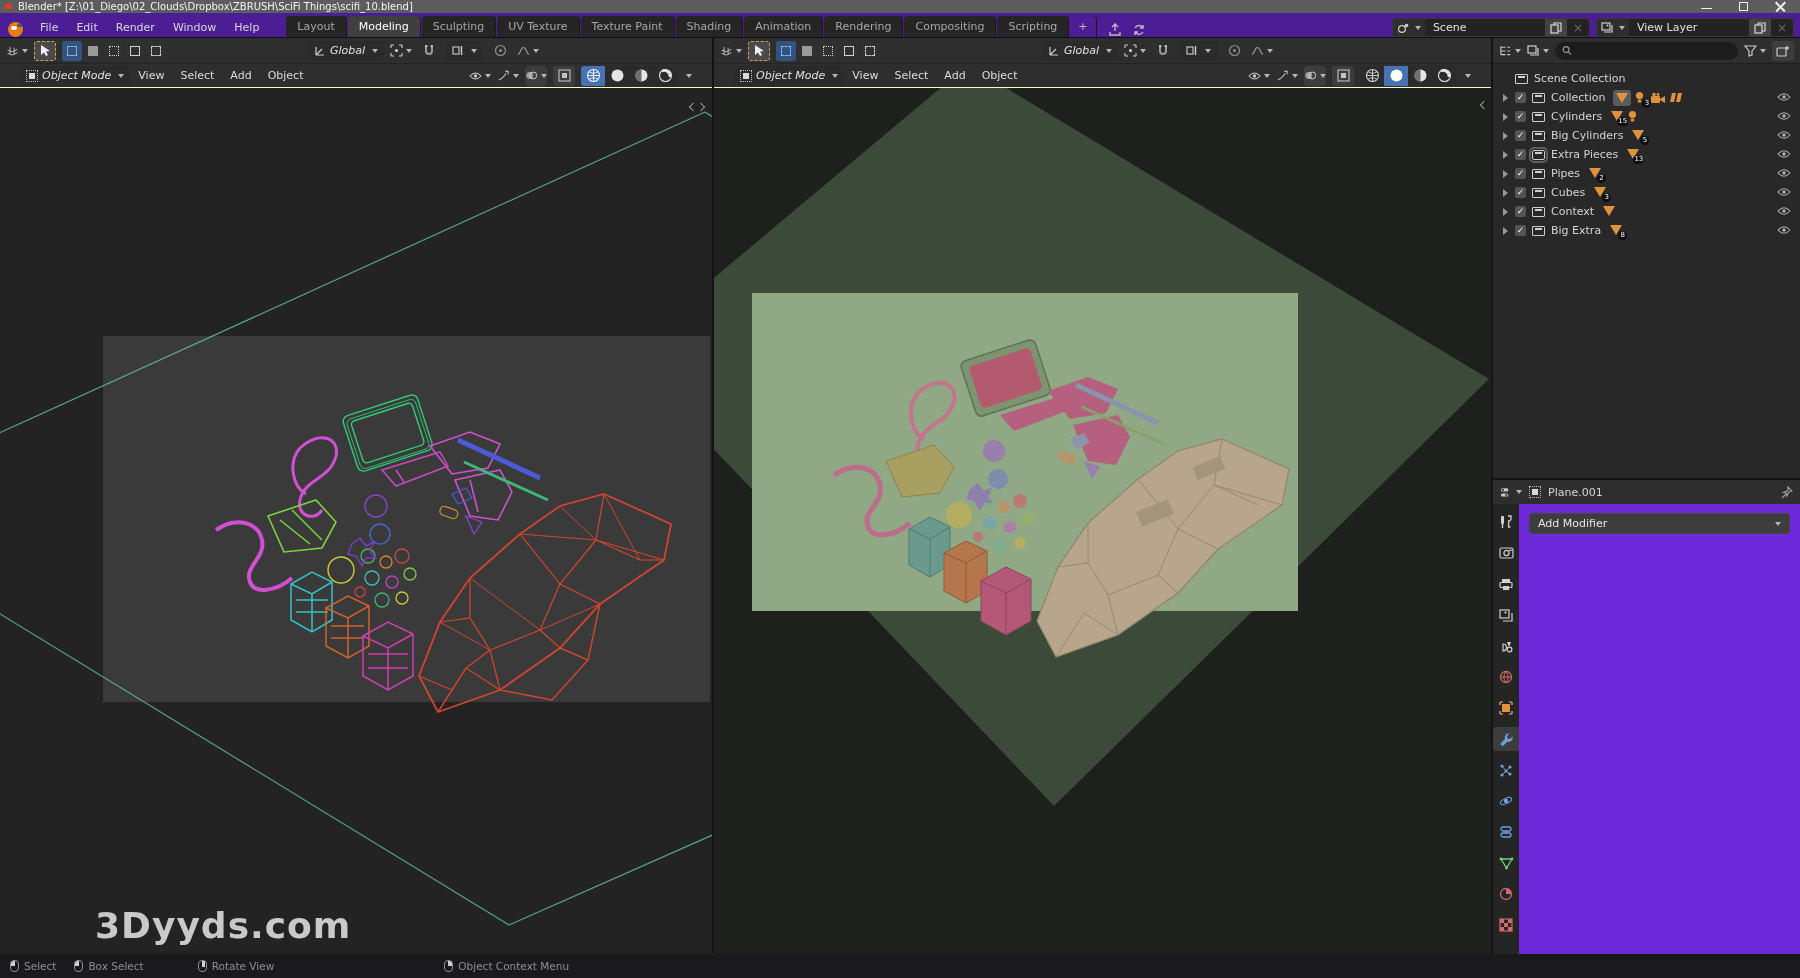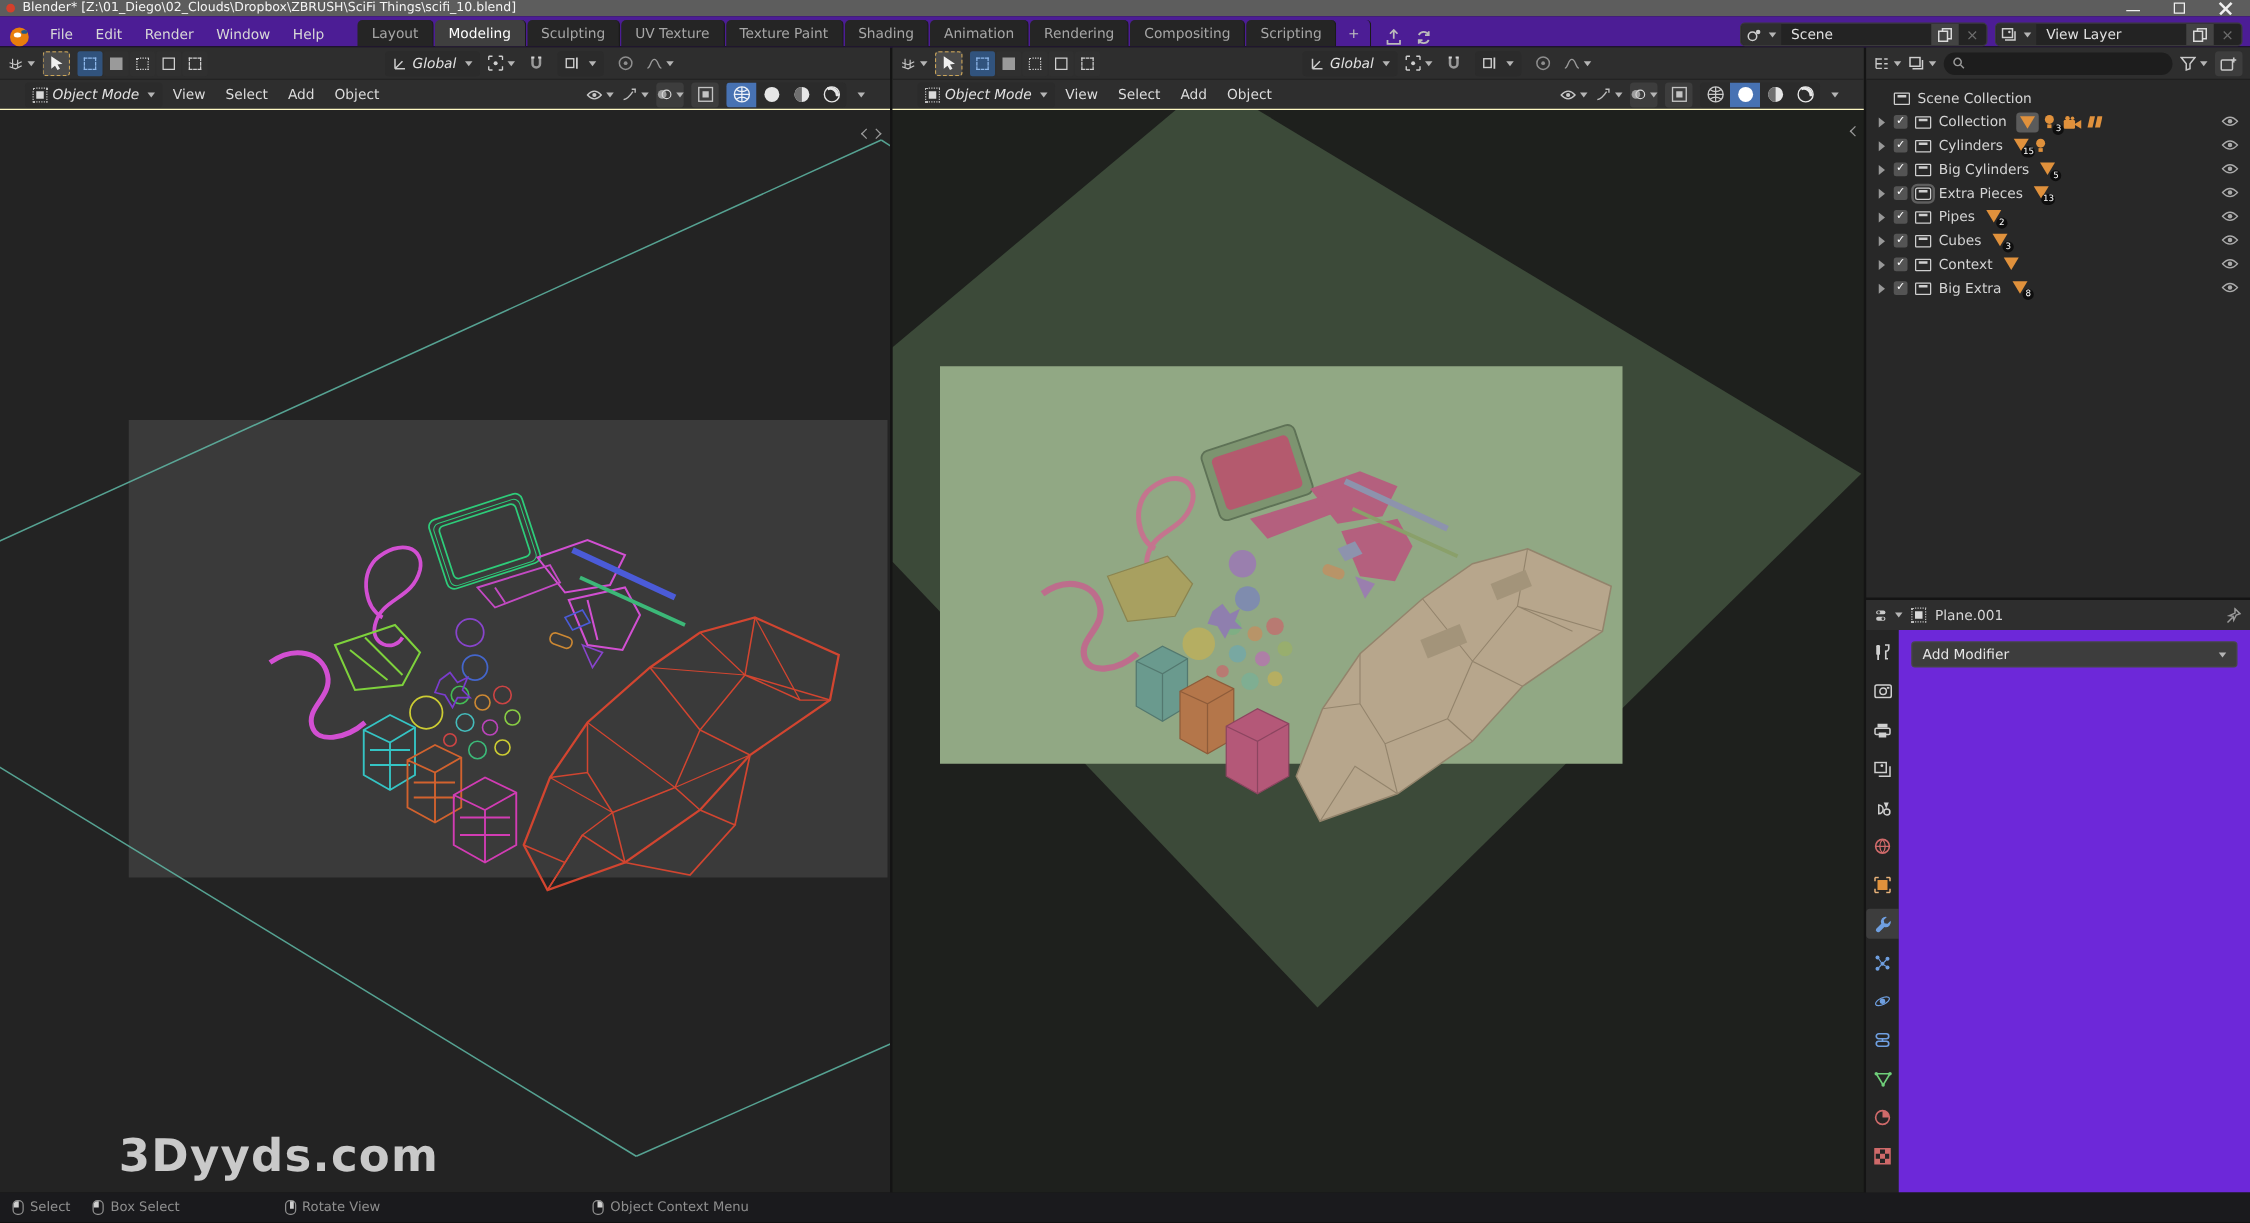--- a/index.html
+++ b/index.html
@@ -954,21 +954,21 @@
 
   <div class="statusbar">
     <span class="stitem" style="margin-left:10px">
       <span class="mouseico lmb"></span>
       <span>Select</span>
     </span>
     <span class="stitem" style="margin-left:18px">
       <span class="mouseico lmb"></span>
       <span>Box Select</span>
     </span>
-    <span class="stitem" style="margin-left:84px">
+    <span class="stitem" style="margin-left:54px">
       <span class="mouseico mmb"></span>
       <span>Rotate View</span>
     </span>
     <span class="stitem" style="margin-left:170px">
       <span class="mouseico rmb"></span>
       <span>Object Context Menu</span>
     </span>
   </div>
 
 </div>

